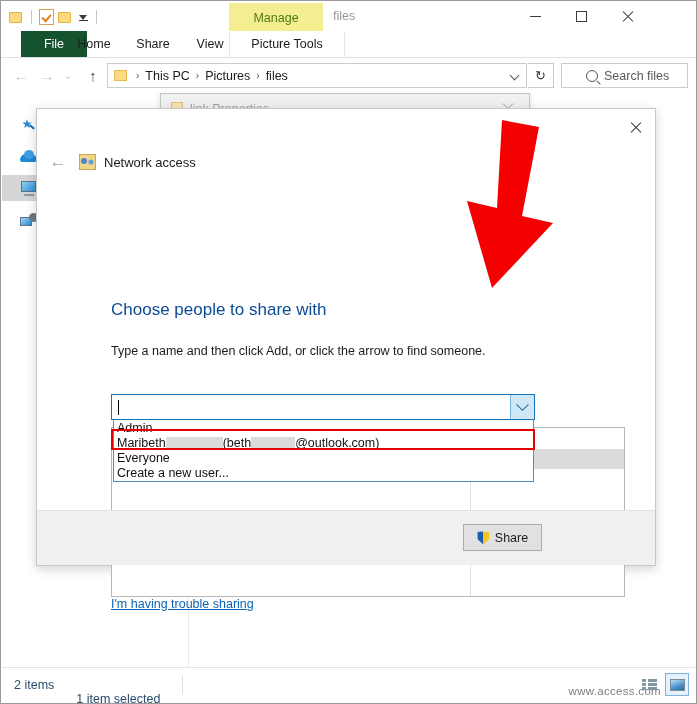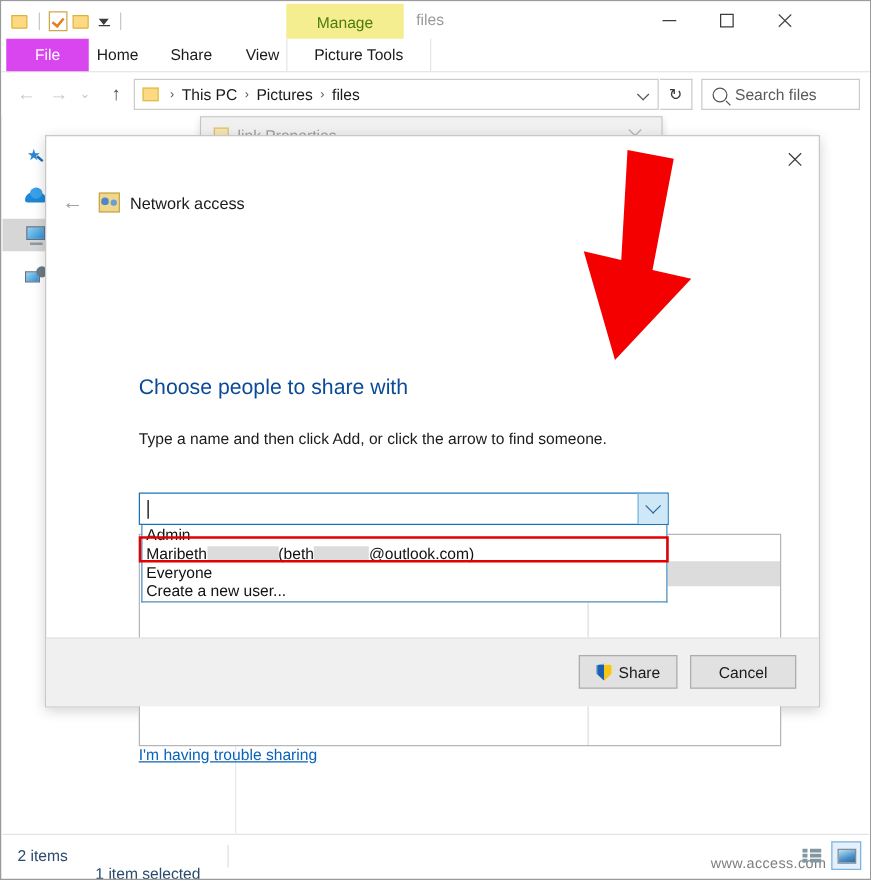--- a/index.html
+++ b/index.html
@@ -149,22 +149,22 @@
   }
   .tab {
     position: absolute;
     top: 0; height: 26px;
     display: flex; align-items: center; justify-content: center;
     font-size: 12.5px;
     color: #1b1b1b;
     padding: 0 10px;
   }
   .tab-file {
-    left: 4px; width: 46px;
-    background: #d946ef;
+    left: 20px; width: 46px;
+    background: #14532d;
     color: #ffffff;
   }
   .tab-home { left: 58px; width: 50px; }
   .tab-share { left: 116px; width: 52px; }
   .tab-view { left: 176px; width: 46px; }
   .tab-ctx {
     left: 228px; width: 94px;
     border-left: 1px solid #e6e6e6;
     border-right: 1px solid #e6e6e6;
   }
@@ -276,21 +276,21 @@
     font-size: 13px;
     color: #3a3a3a;
   }
   .search-box {
     position: absolute;
     left: 560px; top: 5px;
     width: 127px; height: 25px;
     border: 1px solid #cccccc;
     box-sizing: border-box;
     display: flex; align-items: center;
-    padding-left: 8px;
+    padding-left: 24px;
     gap: 6px;
   }
   .mag {
     width: 10px; height: 10px;
     border: 1.3px solid #555;
     border-radius: 50%;
     position: relative;
   }
   .mag::after {
     content: "";
@@ -956,21 +956,18 @@
 
   <div class="highlight-box"></div>
 
   <div class="wz-trouble">I'm having trouble sharing</div>
 
   <div class="wz-footer">
     <div class="wz-btn wz-btn-share">
       <span class="shield"></span>
       <span>Share</span>
     </div>
-    <div class="wz-btn wz-btn-cancel">
-      <span>Cancel</span>
-    </div>
   </div>
 </div>
 
 <svg id="redarrow" viewBox="0 0 110 178">
   <polygon points="47,8 84,15 67,104 98,111 37,176 12,89 42,96" fill="#f50000"></polygon>
 </svg>
 
 </body></html>

